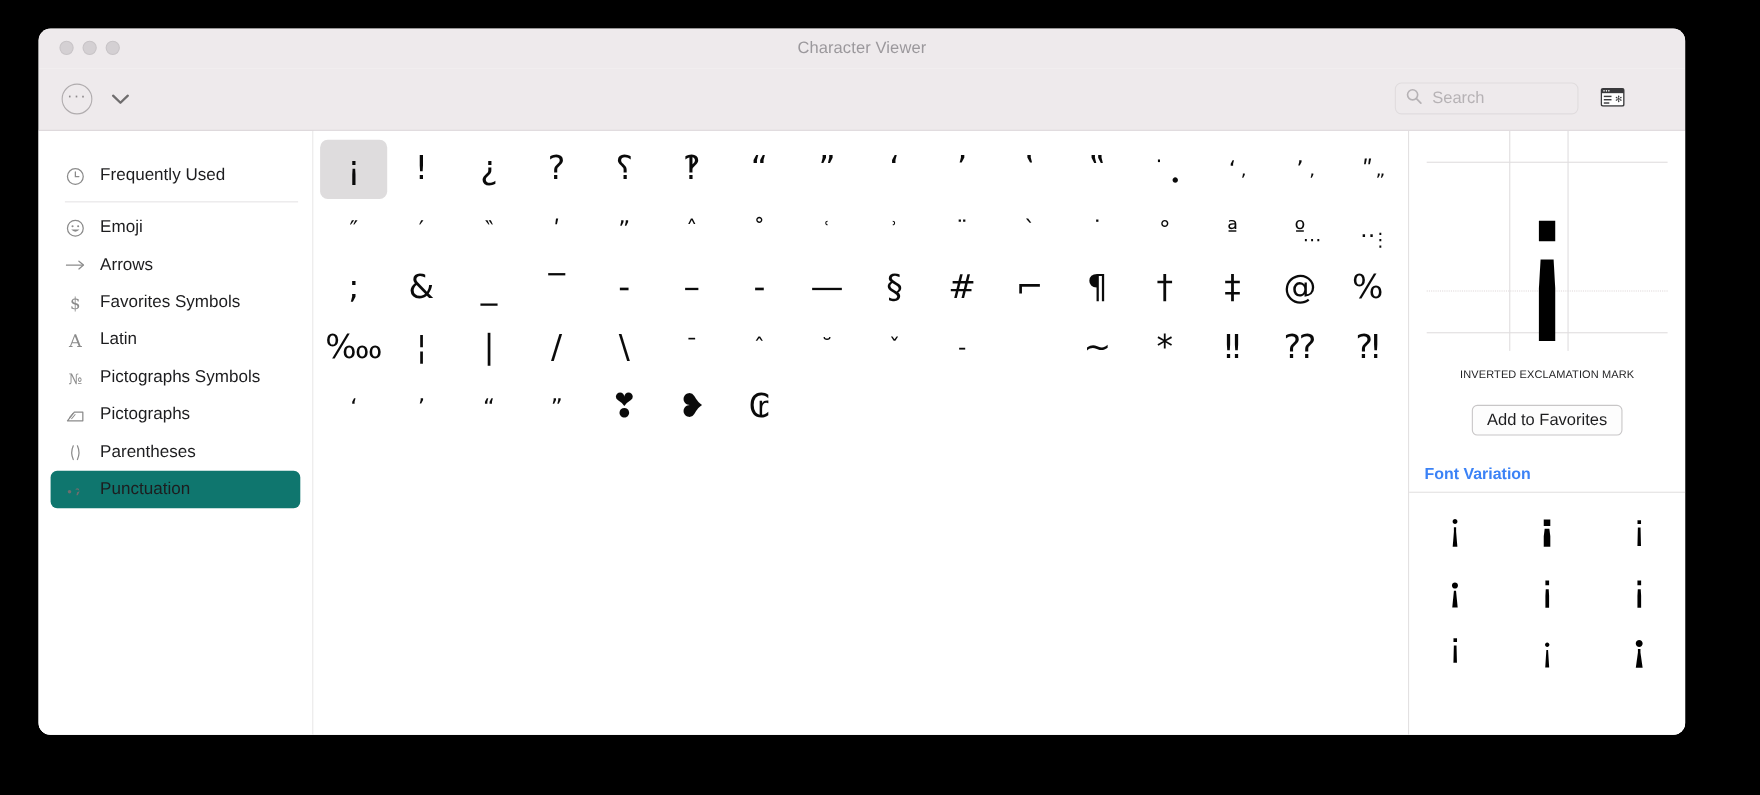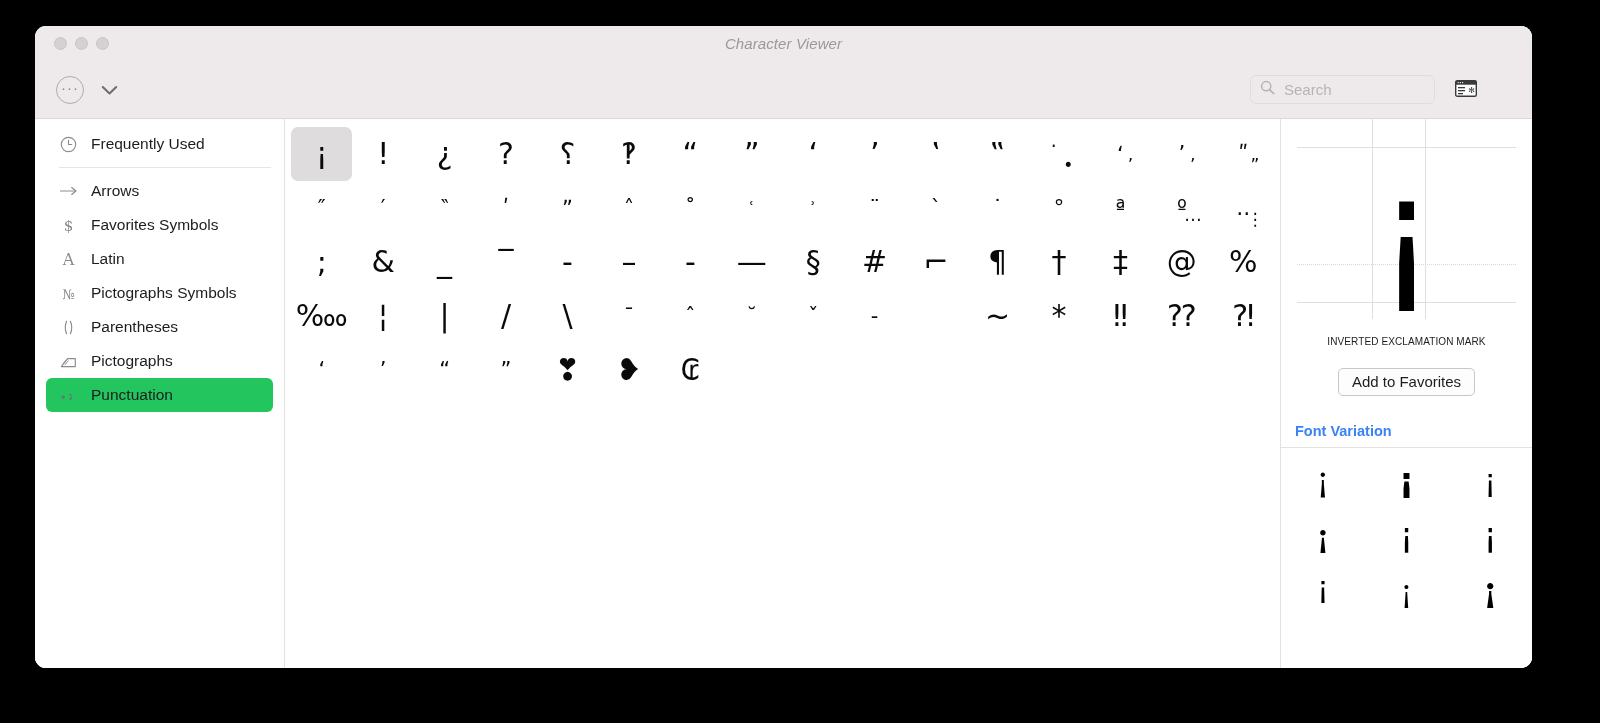--- a/index.html
+++ b/index.html
@@ -25,21 +25,20 @@
     background: #eeeaec;
     border-bottom: none;
   }
   #title {
     position: absolute;
     left: 0; right: 0; top: 9px;
     text-align: center;
     font-size: 15px;
     color: #9b989c;
     letter-spacing: 0.1px;
-    font-style: italic;
   }
   #traffic {
     position: absolute;
     left: 19px; top: 11px;
     display: flex; gap: 8px;
   }
   .light {
     width: 13px; height: 13px; border-radius: 50%;
     background: #d4d0d3;
     border: 0.5px solid #c8c4c7;
@@ -66,21 +65,21 @@
   }
   #chevron-button {
     position: absolute;
     left: 61px; top: 17px;
     width: 26px; height: 22px;
     display: flex; align-items: center; justify-content: center;
   }
   #search-field {
     position: absolute;
     right: 97px; top: 13px;
-    width: 185px; height: 29px;
+    width: 167px; height: 29px;
     border: 0.8px solid #e0dcde;
     border-radius: 6px;
     background: #eeeaec;
     display: flex; align-items: center;
     padding-left: 9px;
   }
   #search-placeholder {
     margin-left: 9px;
     font-size: 15px;
     color: #b6b2b5;
@@ -95,31 +94,31 @@
     display: flex;
     height: calc(642px - 36px - 57px);
     background: #fff;
   }
   
   #sidebar {
     width: 250px;
     flex: 0 0 250px;
     background: #ffffff;
     border-right: 1px solid #e3e1e2;
-    padding-top: 8px;
+    padding-top: 24px;
   }
   .side-item {
     display: flex; align-items: center;
     height: 34px;
     margin: 0 11px;
     padding-left: 12px;
     border-radius: 6px;
     gap: 13px;
   }
-  .side-item.selected { background: #22c55e; }
+  .side-item.selected { background: #0f766e; }
   .side-icon {
     width: 20px; flex: 0 0 20px;
     display: flex; align-items: center; justify-content: center;
     color: #8b8b8b;
     font-size: 15px;
   }
   .side-label {
     font-size: 15.5px;
     color: #1d1d1f;
     white-space: nowrap;
@@ -289,20 +288,31 @@
             <svg width="17" height="17" viewBox="0 0 18 18">
               <circle cx="9" cy="9" r="7.6" fill="none" stroke="#8b8b8b" stroke-width="1.2"></circle>
               <path d="M9 4.6 V9 H12.4" fill="none" stroke="#8b8b8b" stroke-width="1.2" stroke-linecap="round"></path>
             </svg>
           </span>
           <span class="side-label">Frequently Used</span>
         </div>
         <div class="side-sep"></div>
         <div class="side-item">
           <span class="side-icon">
+            <svg width="17" height="17" viewBox="0 0 18 18">
+              <circle cx="9" cy="9" r="7.6" fill="none" stroke="#8b8b8b" stroke-width="1.2"></circle>
+              <circle cx="6.3" cy="7" r="1" fill="#8b8b8b"></circle>
+              <circle cx="11.7" cy="7" r="1" fill="#8b8b8b"></circle>
+              <path d="M5 10.3 Q9 14.2 13 10.3 Z" fill="#8b8b8b"></path>
+            </svg>
+          </span>
+          <span class="side-label">Emoji</span>
+        </div>
+        <div class="side-item">
+          <span class="side-icon">
             <svg width="19" height="14" viewBox="0 0 20 14">
               <line x1="1" y1="7" x2="17.5" y2="7" stroke="#8b8b8b" stroke-width="1.2"></line>
               <path d="M13.4 3.3 L17.8 7 L13.4 10.7" fill="none" stroke="#8b8b8b" stroke-width="1.2" stroke-linecap="round" stroke-linejoin="round"></path>
             </svg>
           </span>
           <span class="side-label">Arrows</span>
         </div>
         <div class="side-item">
           <span class="side-icon">
             <svg width="17" height="17" viewBox="0 0 18 18">
@@ -319,41 +329,41 @@
           </span>
           <span class="side-label">Latin</span>
         </div>
         <div class="side-item">
           <span class="side-icon">
             <svg width="19" height="17" viewBox="0 0 20 18">
               <text x="10" y="14.5" font-size="14" font-family="DejaVu Serif, serif" fill="#8b8b8b" text-anchor="middle">№</text>
             </svg>
           </span>
           <span class="side-label">Pictographs Symbols</span>
-        </div>
-        <div class="side-item">
-          <span class="side-icon">
-            <svg width="17" height="17" viewBox="0 0 18 18">
-              <path d="M7 2.4 Q4 9 7 15.6" fill="none" stroke="#8b8b8b" stroke-width="1.2" stroke-linecap="round"></path>
-              <path d="M11 2.4 Q14 9 11 15.6" fill="none" stroke="#8b8b8b" stroke-width="1.2" stroke-linecap="round"></path>
-            </svg>
-          </span>
-          <span class="side-label">Parentheses</span>
         </div>
         <div class="side-item">
           <span class="side-icon">
             <svg width="19" height="17" viewBox="0 0 20 18">
               <path d="M2.4 14.4 L9 6 L17.2 6 L17.2 14.4 Z" fill="none" stroke="#8b8b8b" stroke-width="1.2" stroke-linejoin="round"></path>
               <g stroke="#8b8b8b" stroke-width="1">
                 <line x1="4.2" y1="11.4" x2="8" y2="6.8"></line>
                 <line x1="6.2" y1="12.6" x2="10" y2="8"></line>
               </g>
             </svg>
           </span>
           <span class="side-label">Pictographs</span>
+        </div>
+        <div class="side-item">
+          <span class="side-icon">
+            <svg width="17" height="17" viewBox="0 0 18 18">
+              <path d="M7 2.4 Q4 9 7 15.6" fill="none" stroke="#8b8b8b" stroke-width="1.2" stroke-linecap="round"></path>
+              <path d="M11 2.4 Q14 9 11 15.6" fill="none" stroke="#8b8b8b" stroke-width="1.2" stroke-linecap="round"></path>
+            </svg>
+          </span>
+          <span class="side-label">Parentheses</span>
         </div>
         <div class="side-item selected">
           <span class="side-icon">
             <svg width="18" height="14" viewBox="0 0 18 14">
               <circle cx="4.2" cy="9.1" r="1.6" fill="#6f6d6e"></circle>
               <path d="M9.6 7.6 a1.7 1.7 0 1 1 1.7 1.7 l-0.9 2.9 l1.3 0 l1.5 -3.1 a2.2 2.2 0 0 0 -3.6 -1.5 Z" fill="#6f6d6e"></path>
             </svg>
           </span>
           <span class="side-label">Punctuation</span>
         </div>

